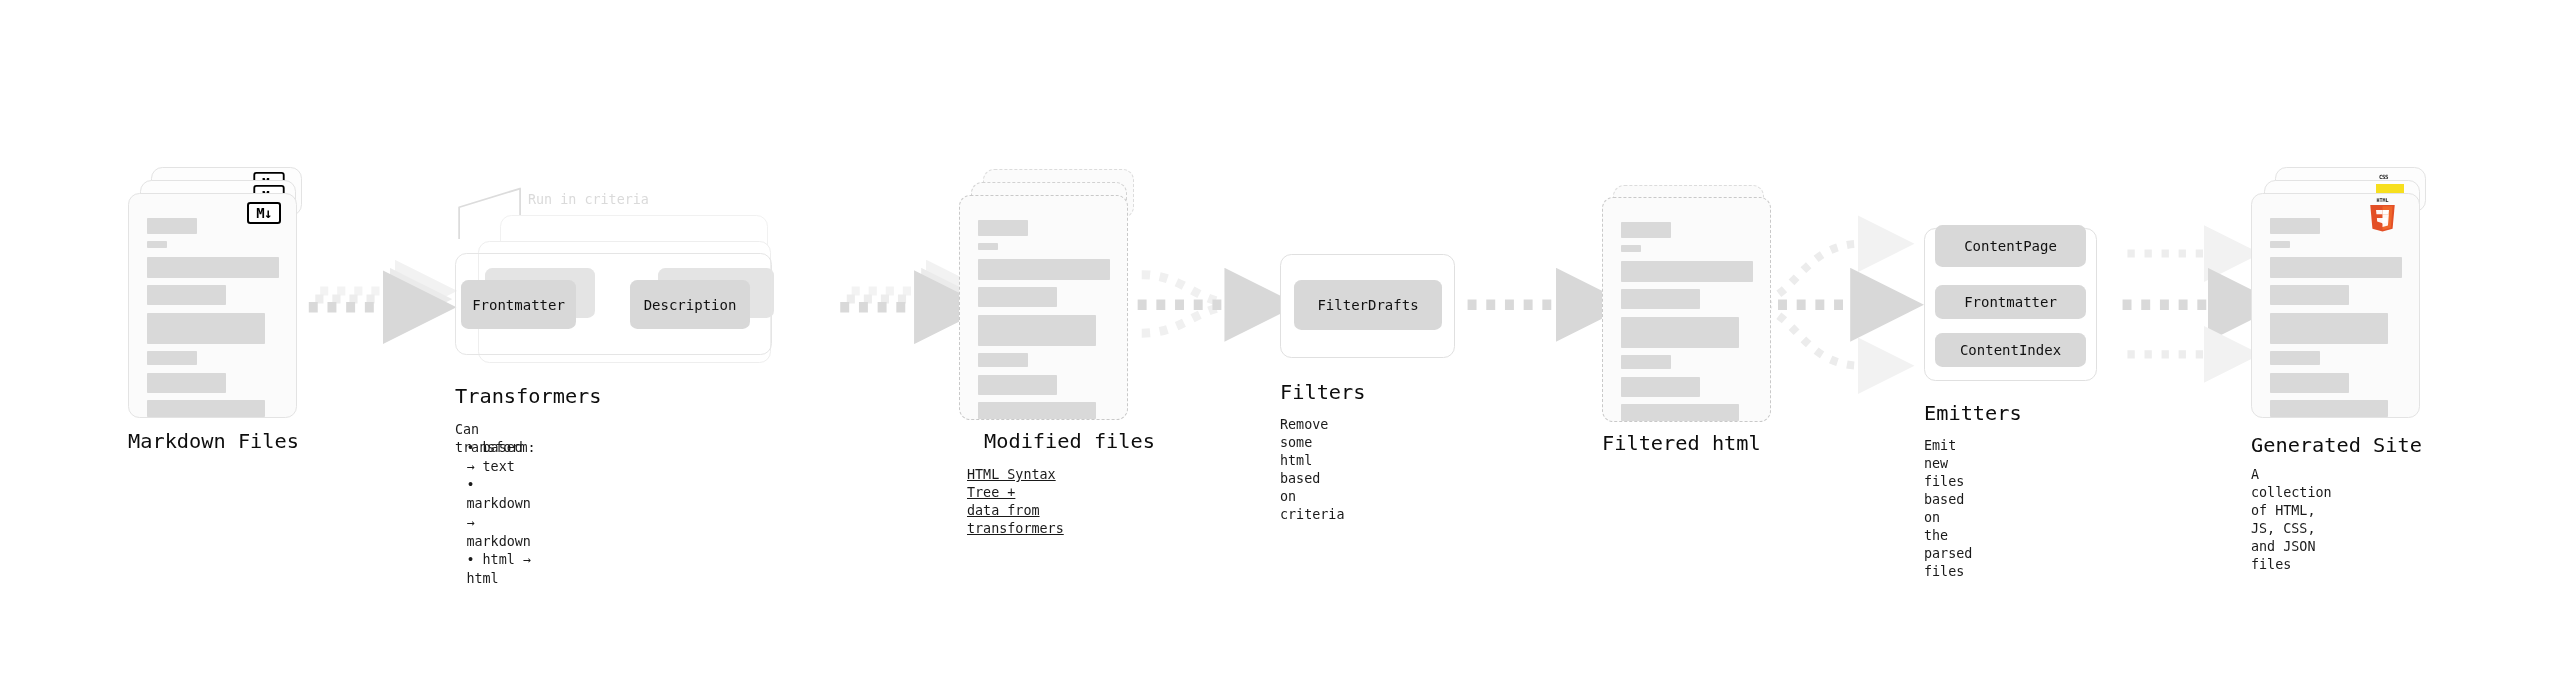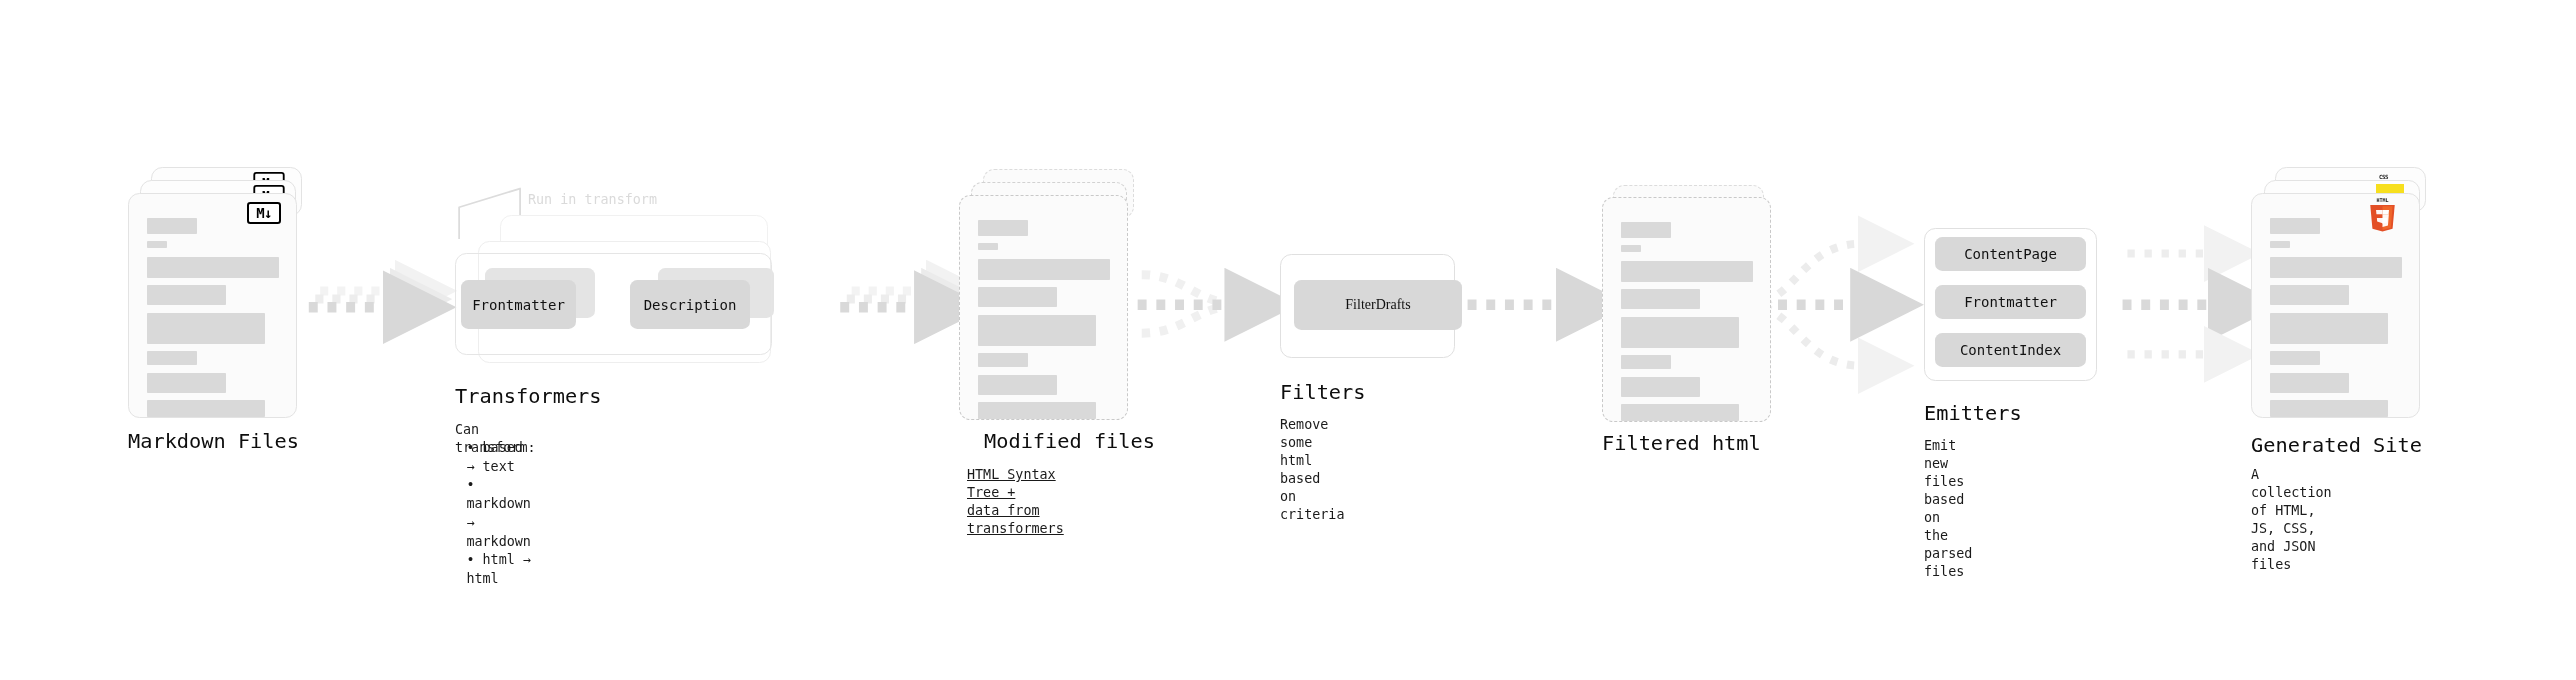--- a/index.html
+++ b/index.html
@@ -185,21 +185,21 @@
         <div class="bar" style="width:79px;height:20.3px;"></div>
         <div class="bar" style="width:118px;height:16.3px;"></div>
       </div>
     </div>
     <div class="mdbadge" style="left:247px;top:202px;">M↓</div>
 
     <div class="title" style="left:128px;top:429px;">Markdown Files</div>
   </div>
 
   <div class="stage-group" style="left:0;top:0;">
-    <div class="rip-label" style="left:528px;top:192px;">Run in transform</div>
+    <div class="rip-label" style="left:528px;top:192px;">Run in criteria</div>
 
     <div class="procbox" style="left:500px;top:215px;width:268px;height:116px;border-color:#f1f1f1;"></div>
     <div class="pill faded2" style="left:508px;top:254px;width:102px;height:46px;">x</div>
     <div class="pill faded2" style="left:657px;top:254px;width:106px;height:46px;">x</div>
 
     <div class="procbox" style="left:478px;top:241px;width:293px;height:122px;border-color:#eeeeee;"></div>
     <div class="pill faded1" style="left:485px;top:268px;width:110px;height:50px;">x</div>
     <div class="pill faded1" style="left:658px;top:268px;width:116px;height:50px;">x</div>
 
     <div class="procbox" style="left:455px;top:253px;width:317px;height:102px;border-color:#e5e5e5;background:transparent;"></div>
@@ -230,21 +230,21 @@
         <div class="bar" style="width:118px;height:16.3px;"></div>
       </div>
     </div>
     <div class="title" style="left:959px;top:429px;padding-left:25px;">Modified files</div>
     <div class="subtitle" style="left:967px;top:466px;text-decoration:underline;">HTML Syntax Tree +
 data from transformers</div>
   </div>
 
   <div class="stage-group" style="left:0;top:0;">
     <div class="procbox" style="left:1280px;top:254px;width:175px;height:104px;"></div>
-    <div class="pill" style="left:1294px;top:280px;width:168px;height:50px;font-family:Liberation Serif, serif;">FilterDrafts</div>
+    <div class="pill" style="left:1294px;top:280px;width:148px;height:50px;">FilterDrafts</div>
     <div class="title" style="left:1280px;top:380px;">Filters</div>
     <div class="subtitle" style="left:1280px;top:416px;">Remove some html based
 on criteria</div>
   </div>
 
   <div class="stage-group" style="left:0;top:0;">
     <div class="filecard dashed" style="left:1613px;top:185px;width:151px;height:41px;border-color:#dcdcdc;"></div>
     <div class="filecard dashed" style="left:1602px;top:197px;width:169px;height:225px;">
       <div class="bars">
         <div class="bar" style="width:50px;height:15.4px;"></div>
@@ -255,21 +255,21 @@
         <div class="bar" style="width:50px;height:14.6px;"></div>
         <div class="bar" style="width:79px;height:20.3px;"></div>
         <div class="bar" style="width:118px;height:16.3px;"></div>
       </div>
     </div>
     <div class="title" style="left:1602px;top:431px;">Filtered html</div>
   </div>
 
   <div class="stage-group" style="left:0;top:0;">
     <div class="procbox" style="left:1924px;top:228px;width:173px;height:153px;"></div>
-    <div class="pill" style="left:1935px;top:237px;width:151px;height:34px;">ContentPage</div>
+    <div class="pill" style="left:1935px;top:225px;width:151px;height:42px;">ContentPage</div>
     <div class="pill" style="left:1935px;top:285px;width:151px;height:34px;">Frontmatter</div>
     <div class="pill" style="left:1935px;top:333px;width:151px;height:34px;">ContentIndex</div>
     <div class="title" style="left:1924px;top:401px;text-align:center;">Emitters</div>
     <div class="subtitle" style="left:1924px;top:437px;">Emit new files based on
 the parsed files</div>
   </div>
 
   <div class="stage-group" style="left:0;top:0;">
     <div class="filecard ghost1" style="left:2275px;top:167px;width:151px;height:45px;"></div>
     <div class="cssbadge" style="left:2379px;top:181px;">

